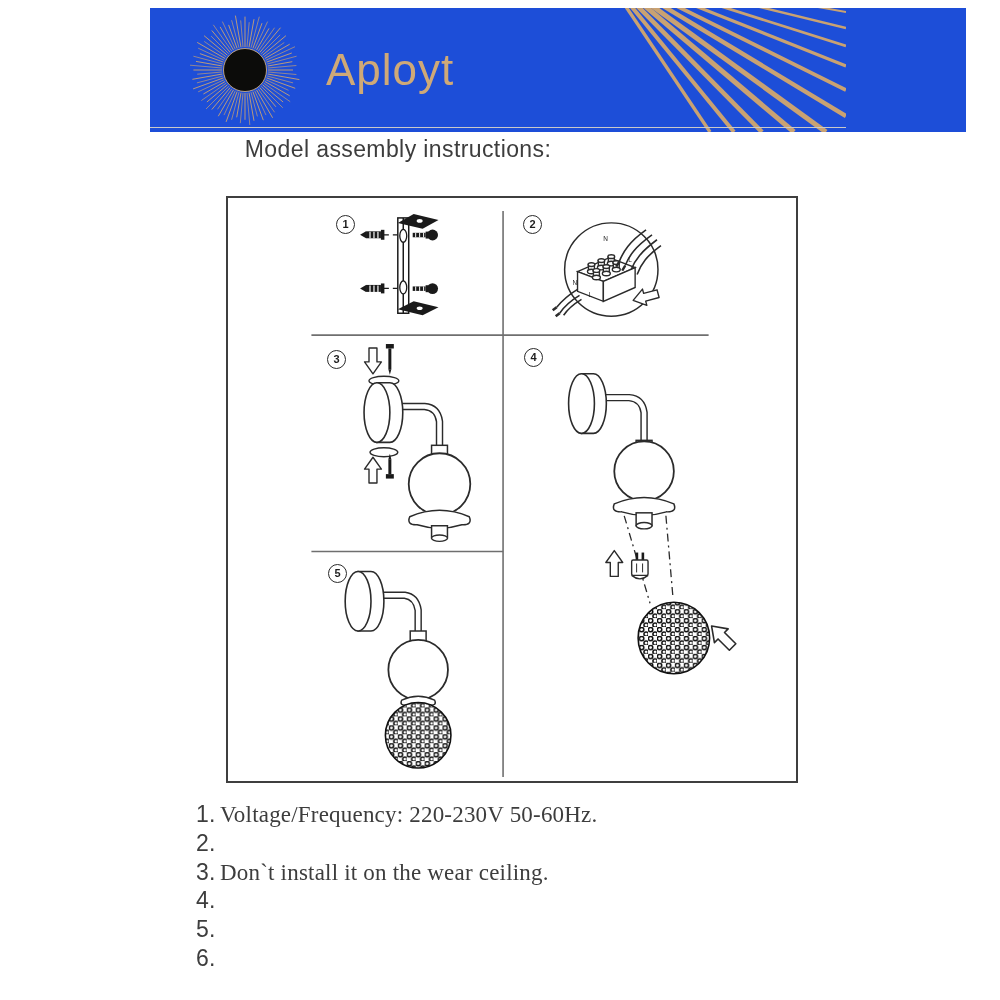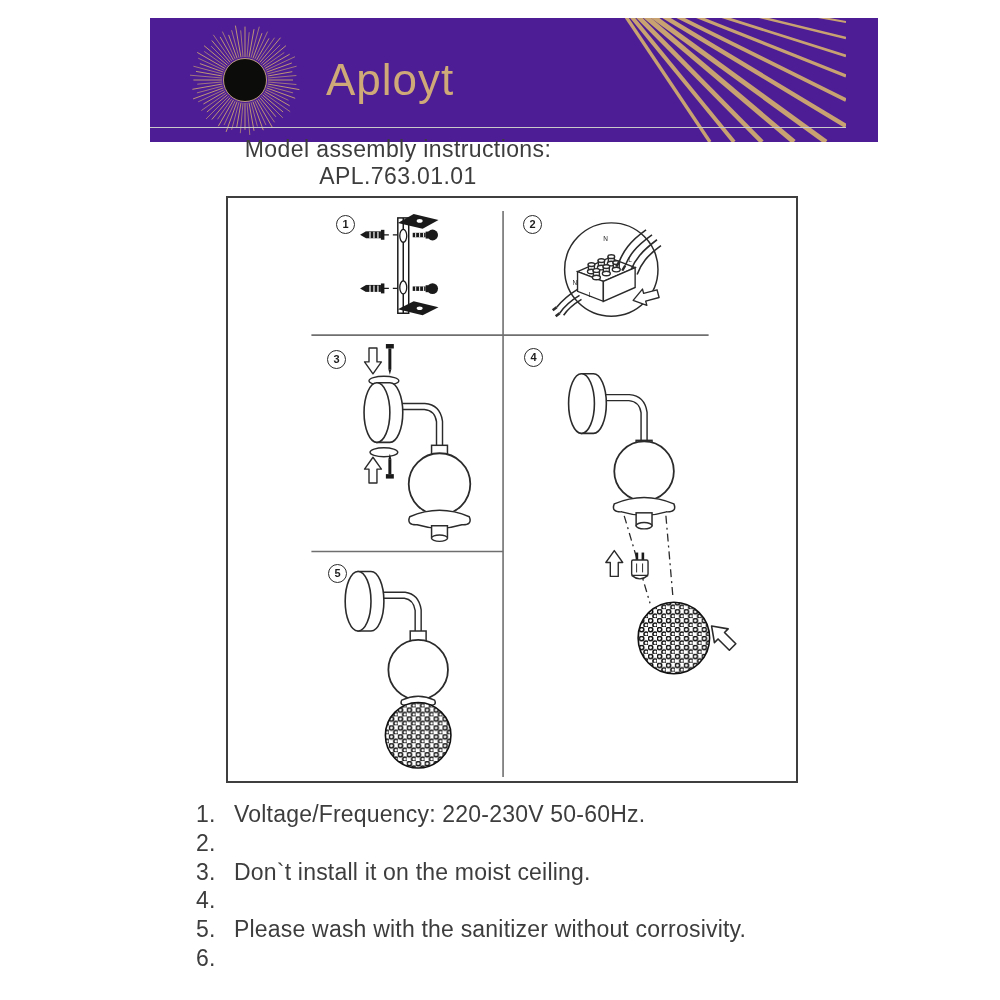--- a/index.html
+++ b/index.html
@@ -1,20 +1,20 @@
 <!DOCTYPE html>
 <html><head>
 <meta charset="utf-8">
 <style>
   html,body{margin:0;padding:0;background:#fff;}
   .page{position:relative;width:1000px;height:1000px;background:#ffffff;overflow:hidden;
         font-family:"Liberation Sans",sans-serif;}
 
   
-  .banner{position:absolute;left:150px;top:18px;width:728px;height:124px;background:#4c1d95;overflow:hidden;}
+  .banner{position:absolute;left:150px;top:8px;width:816px;height:124px;background:#1d4ed8;overflow:hidden;}
   .banner-underline{position:absolute;left:150px;top:127px;width:696px;height:1px;background:#c9c9c9;}
   .banner svg{position:absolute;left:0;top:0;}
   .brand-name{position:absolute;left:176px;top:32px;color:#cfa977;font-size:44px;font-weight:400;
               letter-spacing:1px;line-height:60px;}
 
   
   .title-block{position:absolute;left:0;top:136px;width:796px;text-align:center;color:#3d3d3d;}
   .title-line{font-size:23px;line-height:27px;letter-spacing:.4px;}
 
   
@@ -22,21 +22,21 @@
                border:2px solid #3f3f3f;box-sizing:border-box;background:#fff;}
   .diagram-box svg.diagram{position:absolute;left:0;top:0;width:100%;height:100%;}
   .step-badge{position:absolute;width:17px;height:17px;border:1.4px solid #2b2b2b;border-radius:50%;
               background:#fff;color:#1d1d1d;font-size:11px;font-weight:700;
               display:flex;align-items:center;justify-content:center;line-height:1;}
 
   
   .notes{position:absolute;left:196px;top:801px;width:760px;color:#3d3d3d;font-size:23px;}
   .note-row{display:flex;align-items:baseline;height:28.8px;letter-spacing:.2px;}
   .note-num{width:24px;text-align:left;flex:0 0 auto;}
-  .note-txt{margin-left:14px;white-space:nowrap;}
+  .note-txt{margin-left:0;white-space:nowrap;font-family:Liberation Serif, serif;}
 </style>
 </head>
 <body>
 
 <div class="page">
 
   <div class="banner">
     <svg width="696" height="124" viewBox="0 0 696 124">
       <g id="sunburst-rays">
           <line x1="118.0" y1="62.0" x2="143.0" y2="62.0" stroke="#c9a272" stroke-width="0.9" opacity="1"></line>
@@ -128,21 +128,20 @@
         <line x1="450" y1="-40" x2="584" y2="124" stroke-width="4"></line>
         <line x1="450" y1="-40" x2="560" y2="124" stroke-width="3.4"></line>
       </g>
     </svg>
     <span class="brand-name">Aployt</span>
   </div>
   <div class="banner-underline"></div>
 
   <div class="title-block">
     <div class="title-line">Model assembly instructions:</div>
-    <div class="title-line">APL.763.01.01</div>
   </div>
 
   <div class="diagram-box">
     <svg class="diagram" viewBox="0 0 572 587">
       <defs>
         <pattern id="crystalPat" width="9" height="9" patternUnits="userSpaceOnUse">
           <rect width="9" height="9" fill="#ffffff"></rect>
           <circle cx="2.6" cy="2.6" r="2.2" fill="none" stroke="#0d0d0d" stroke-width="1.5"></circle>
           <circle cx="7.1" cy="7.1" r="2.2" fill="none" stroke="#0d0d0d" stroke-width="1.5"></circle>
         </pattern>
@@ -358,27 +357,26 @@
   <div class="notes">
     <div class="note-row">
       <span class="note-num">1.</span>
       <span class="note-txt">Voltage/Frequency: 220-230V 50-60Hz.</span>
     </div>
     <div class="note-row">
       <span class="note-num">2.</span>
     </div>
     <div class="note-row">
       <span class="note-num">3.</span>
-      <span class="note-txt">Don`t install it on the moist ceiling.</span>
+      <span class="note-txt">Don`t install it on the wear ceiling.</span>
     </div>
     <div class="note-row">
       <span class="note-num">4.</span>
     </div>
     <div class="note-row">
       <span class="note-num">5.</span>
-      <span class="note-txt">Please wash with the sanitizer without corrosivity.</span>
     </div>
     <div class="note-row">
       <span class="note-num">6.</span>
     </div>
   </div>
 
 </div>
 
 </body></html>

